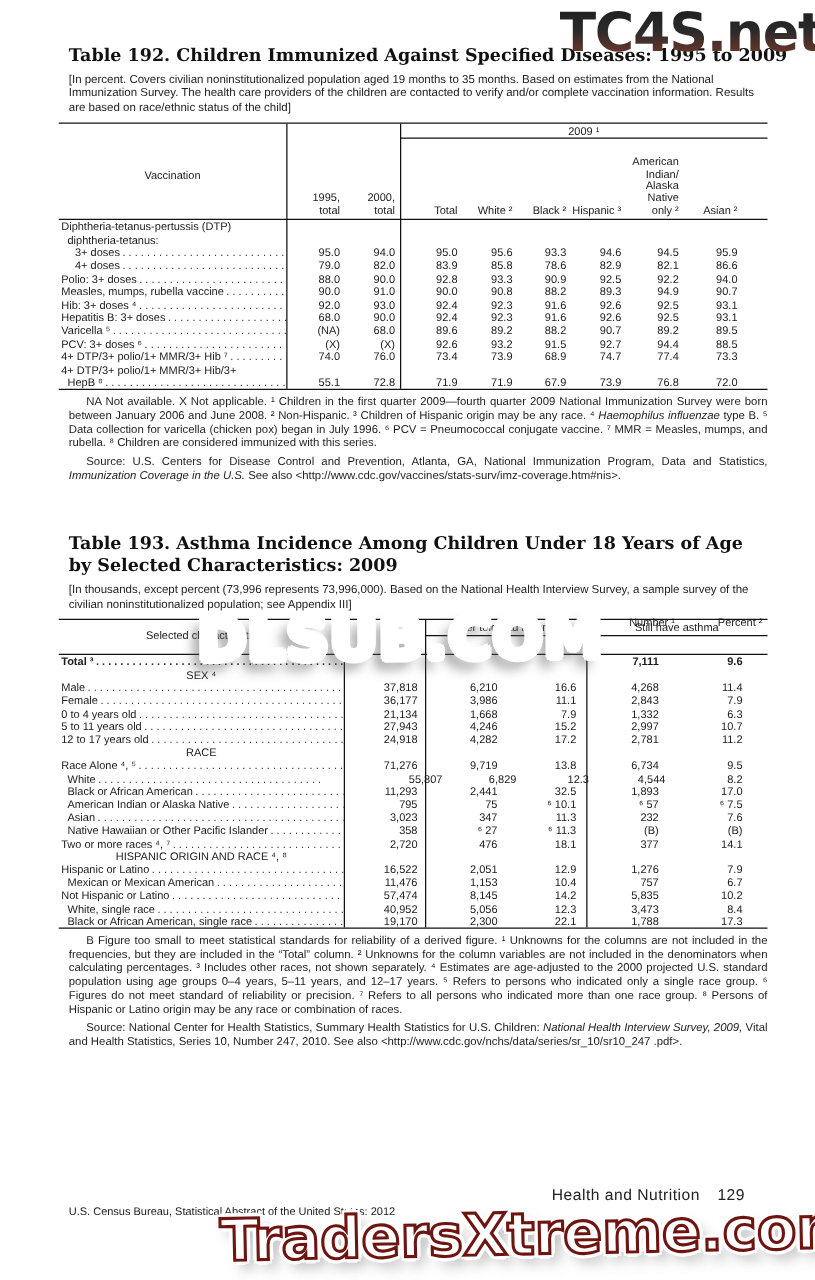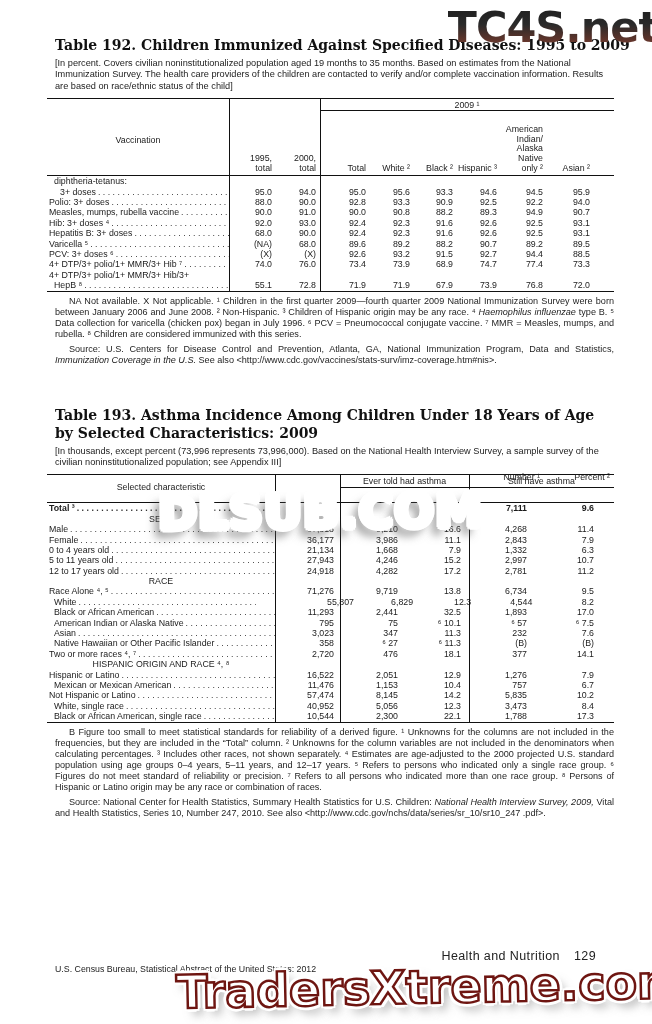--- a/index.html
+++ b/index.html
@@ -108,36 +108,55 @@
 Indian/
 Alaska
 Native
 only ²</div>
         <div class="hcell" style="right:24px">Asian ²</div>
       </div>
 
       <div id="t192-rows">
           <div class="r">
             <div class="lab" style="width: 182px;">
+              <span class="lt ind0">Diphtheria-tetanus-pertussis (DTP)</span>
+            </div>
+          </div>
+          <div class="r">
+            <div class="lab" style="width: 182px;">
               <span class="lt ind1">diphtheria-tetanus:</span>
             </div>
           </div>
           <div class="r">
             <div class="lab" style="width: 182px;">
               <span class="lt ind2">3+ doses</span>
               <span class="leader"></span>
             </div>
             <div class="num" style="width: 45px; padding-right: 2px;">95.0</div>
             <div class="num" style="width: 46px; padding-right: 4px;">94.0</div>
             <div class="num" style="width: 50px; padding-right: 4px;">95.0</div>
             <div class="num" style="width: 44px; padding-right: 4px;">95.6</div>
             <div class="num" style="width: 43px; padding-right: 4px;">93.3</div>
             <div class="num" style="width: 44px; padding-right: 4px;">94.6</div>
             <div class="num" style="width: 46px; padding-right: 4px;">94.5</div>
             <div class="num" style="width: 67px; padding-right: 24px;">95.9</div>
+          </div>
+          <div class="r">
+            <div class="lab" style="width: 182px;">
+              <span class="lt ind2">4+ doses</span>
+              <span class="leader"></span>
+            </div>
+            <div class="num" style="width: 45px; padding-right: 2px;">79.0</div>
+            <div class="num" style="width: 46px; padding-right: 4px;">82.0</div>
+            <div class="num" style="width: 50px; padding-right: 4px;">83.9</div>
+            <div class="num" style="width: 44px; padding-right: 4px;">85.8</div>
+            <div class="num" style="width: 43px; padding-right: 4px;">78.6</div>
+            <div class="num" style="width: 44px; padding-right: 4px;">82.9</div>
+            <div class="num" style="width: 46px; padding-right: 4px;">82.1</div>
+            <div class="num" style="width: 67px; padding-right: 24px;">86.6</div>
           </div>
           <div class="r">
             <div class="lab" style="width: 182px;">
               <span class="lt ind0">Polio: 3+ doses</span>
               <span class="leader"></span>
             </div>
             <div class="num" style="width: 45px; padding-right: 2px;">88.0</div>
             <div class="num" style="width: 46px; padding-right: 4px;">90.0</div>
             <div class="num" style="width: 50px; padding-right: 4px;">92.8</div>
             <div class="num" style="width: 44px; padding-right: 4px;">93.3</div>
@@ -474,21 +493,21 @@
             <div class="num" style="width: 62px; padding-right: 4px;">5,056</div>
             <div class="num" style="width: 67px; padding-right: 8px;">12.3</div>
             <div class="num" style="width: 62px; padding-right: 4px;">3,473</div>
             <div class="num" style="width: 83px; padding-right: 20px;">8.4</div>
           </div>
           <div class="r">
             <div class="lab" style="width: 228px;">
               <span class="lt ind1">Black or African American, single race</span>
               <span class="leader"></span>
             </div>
-            <div class="num" style="width: 65px; padding-right: 6px;">10,544</div>
+            <div class="num" style="width: 65px; padding-right: 6px;">19,170</div>
             <div class="num" style="width: 62px; padding-right: 4px;">2,300</div>
             <div class="num" style="width: 67px; padding-right: 8px;">22.1</div>
             <div class="num" style="width: 62px; padding-right: 4px;">1,788</div>
             <div class="num" style="width: 83px; padding-right: 20px;">17.3</div>
           </div>
         </div>
     </div>
 
     <p class="fn">B Figure too small to meet statistical standards for reliability of a derived figure. ¹ Unknowns for the columns are not included in the frequencies, but they are included in the “Total” column. ² Unknowns for the column variables are not included in the denominators when calculating percentages. ³ Includes other races, not shown separately. ⁴ Estimates are age-adjusted to the 2000 projected U.S. standard population using age groups 0–4 years, 5–11 years, and 12–17 years. ⁵ Refers to persons who indicated only a single race group. ⁶ Figures do not meet standard of reliability or precision. ⁷ Refers to all persons who indicated more than one race group. ⁸ Persons of Hispanic or Latino origin may be any race or combination of races.</p>
     <p class="fn"><span>Source: National Center for Health Statistics, Summary Health Statistics for U.S. Children: </span><span class="it">National Health Interview Survey, 2009,</span><span> Vital and Health Statistics, Series 10, Number 247, 2010. See also &lt;http://www.cdc.gov/nchs/data/series/sr_10/sr10_247 .pdf&gt;.</span></p>

